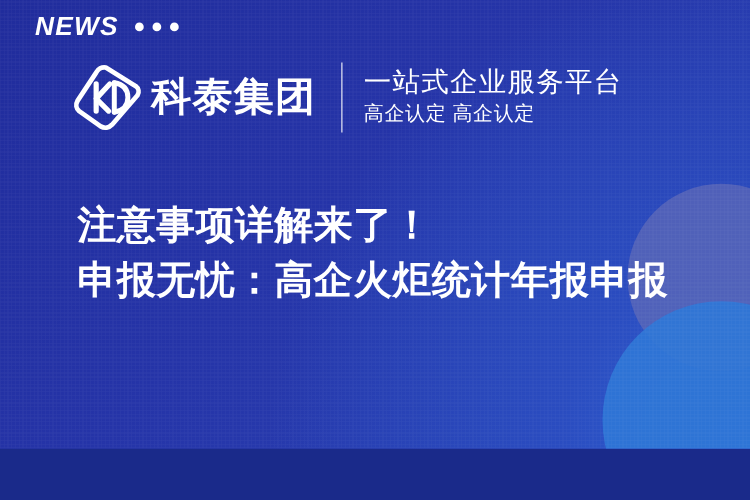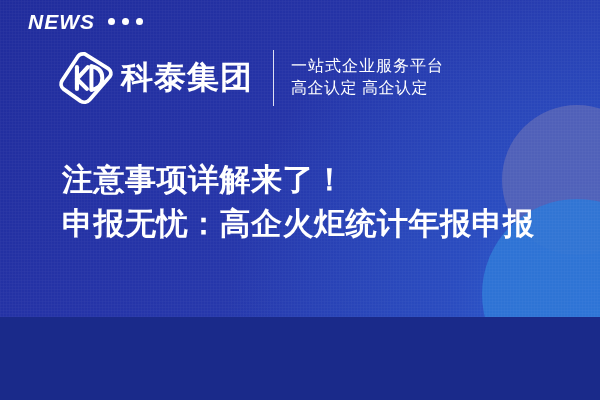--- a/index.html
+++ b/index.html
@@ -3,21 +3,21 @@
 <meta charset="utf-8">
 <style>
   html, body {
     margin: 0;
     padding: 0;
     background: #1a2a8a;
   }
   #banner {
     position: relative;
     width: 600px;
-    height: 317px;
+    height: 359px;
     overflow: hidden;
     font-family: "Liberation Sans", "DejaVu Sans", sans-serif;
     background: #2433a5;
     background-image:
       radial-gradient(circle at 100% 100%, #2e63d4 0%, #2a4cc0 22%, rgba(36,51,165,0) 55%),
       linear-gradient(135deg, #202c9c 0%, #2534a8 45%, #2a44b6 100%);
   }
 
   
   .deco-circle {
@@ -147,21 +147,21 @@
     flex: 0 0 1px;
   }
 
   #tagline-block {
     display: flex;
     flex-direction: column;
     justify-content: center;
   }
   #tagline-main {
     color: #ffffff;
-    font-size: 16px;
+    font-size: 22px;
     line-height: 1.15;
     letter-spacing: 1px;
     white-space: nowrap;
   }
   #tagline-sub {
     color: #ffffff;
     font-size: 16px;
     line-height: 1.3;
     margin-top: 3px;
     letter-spacing: 0.5px;

